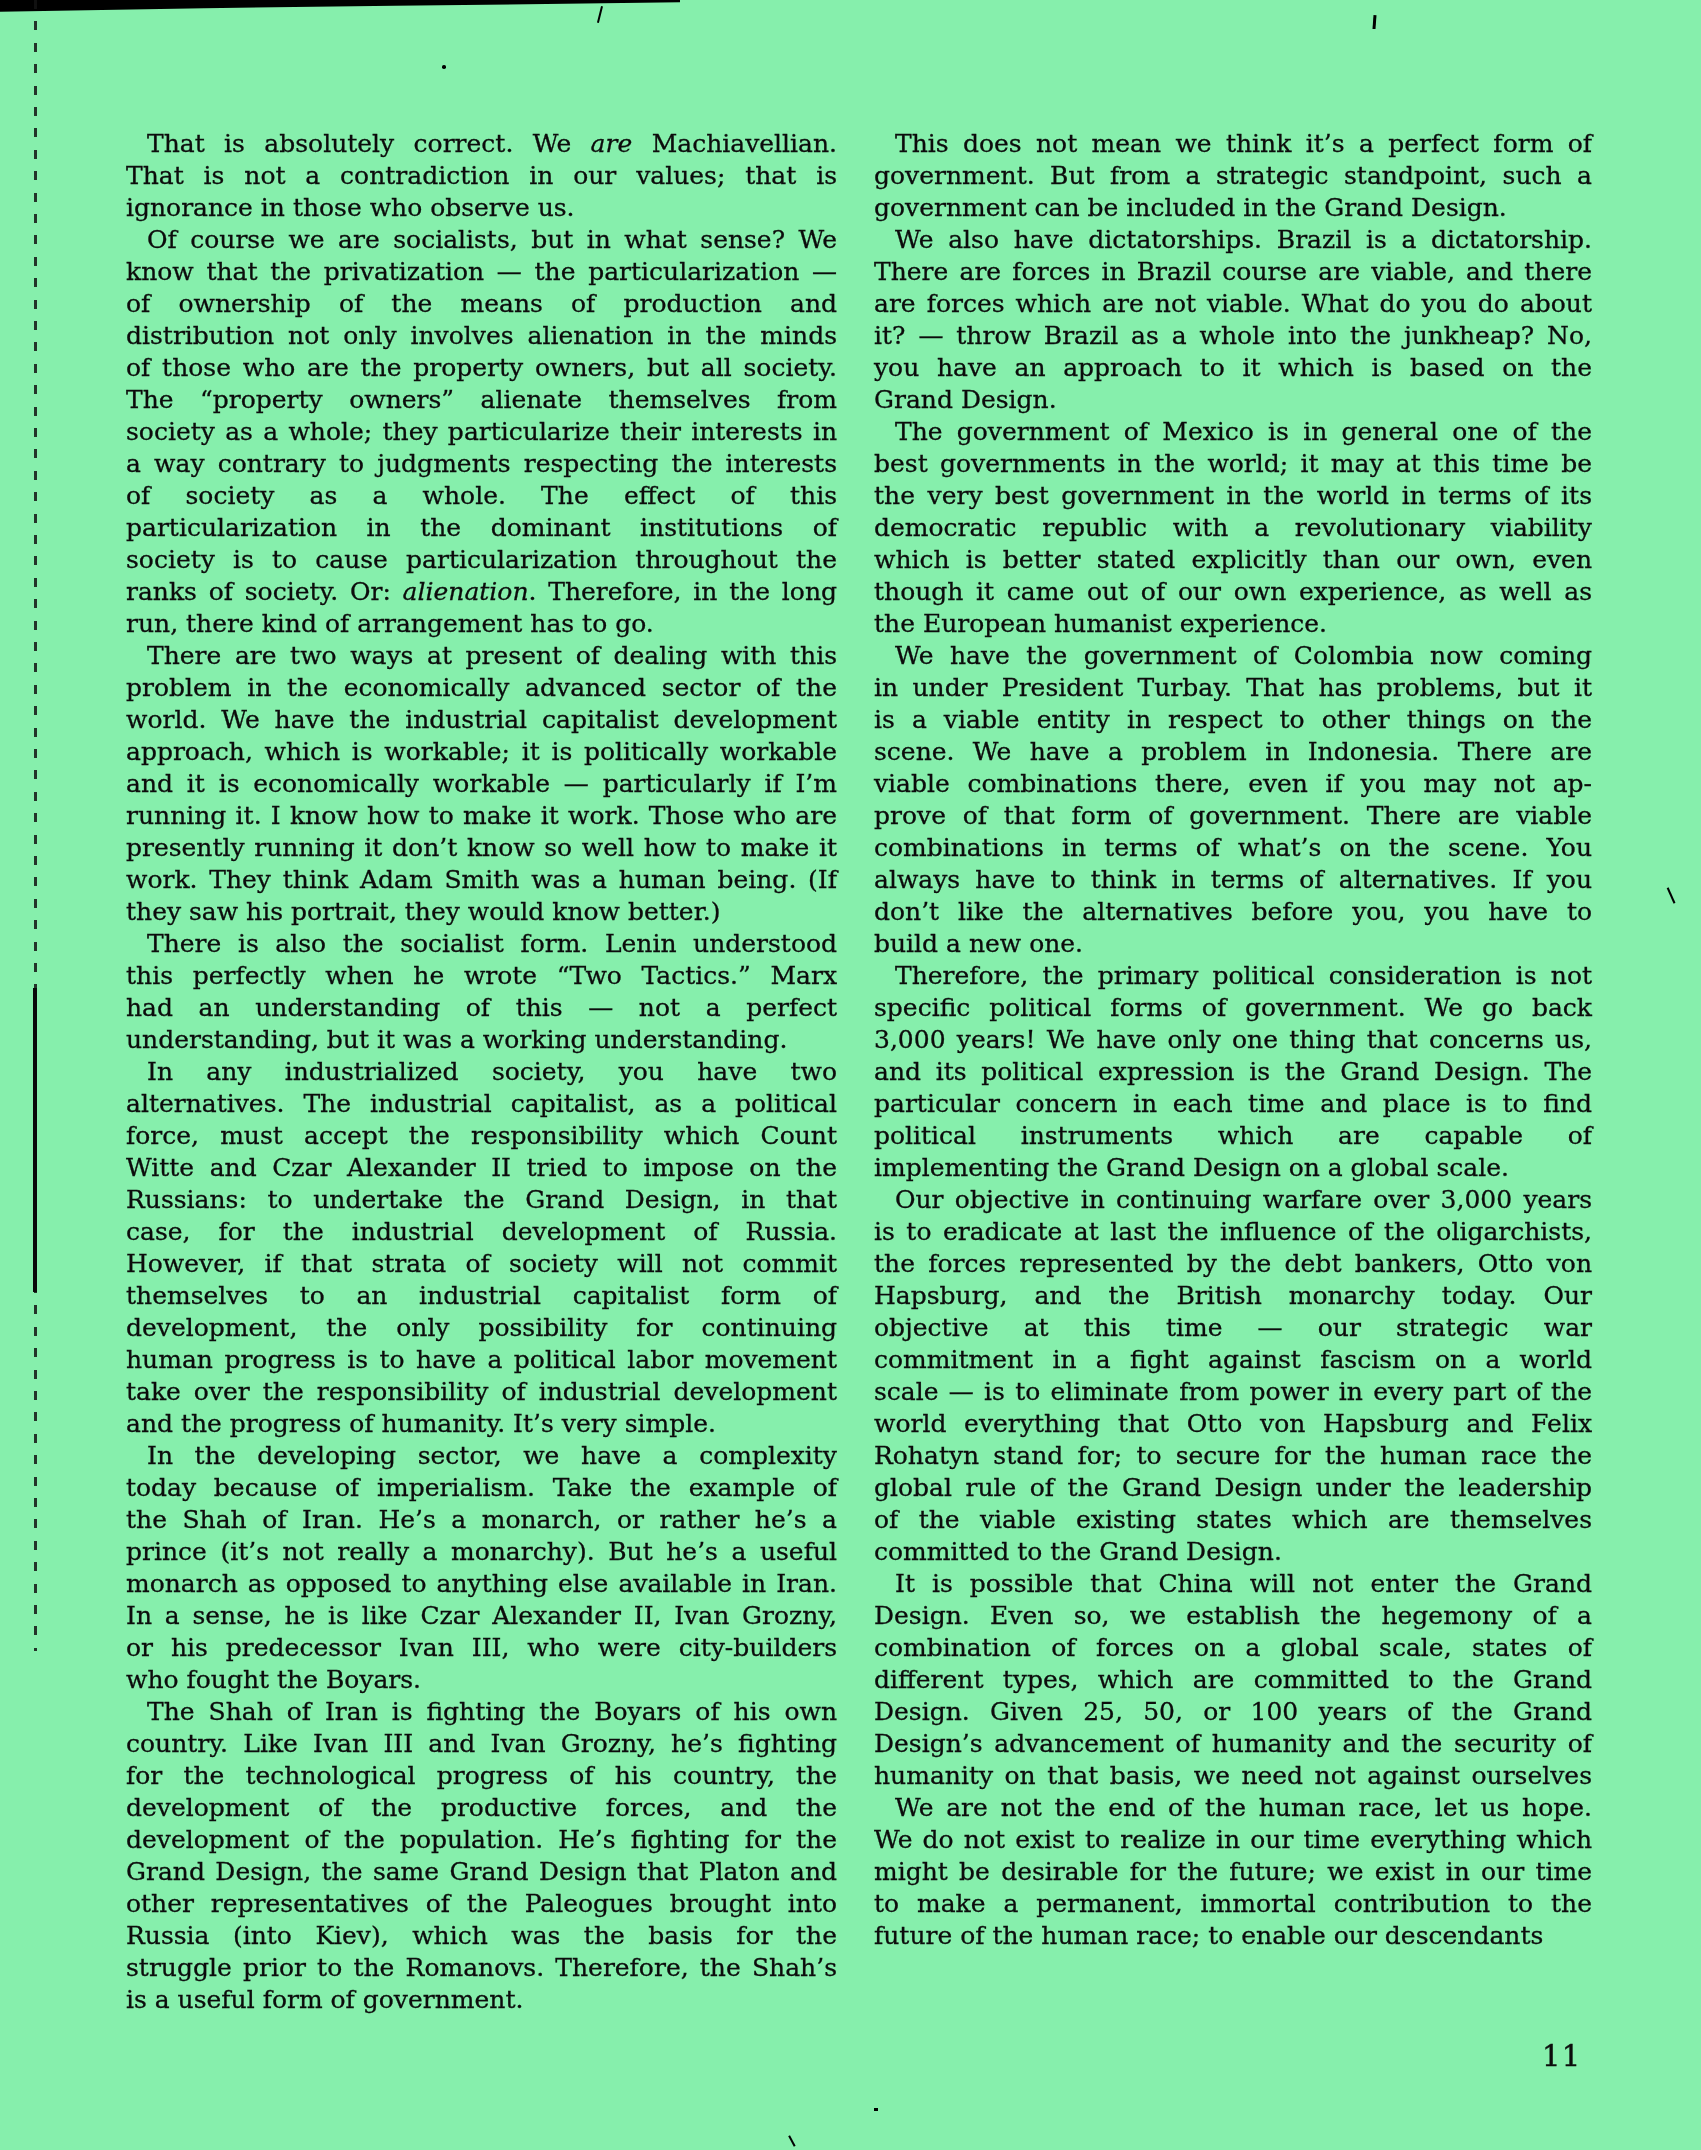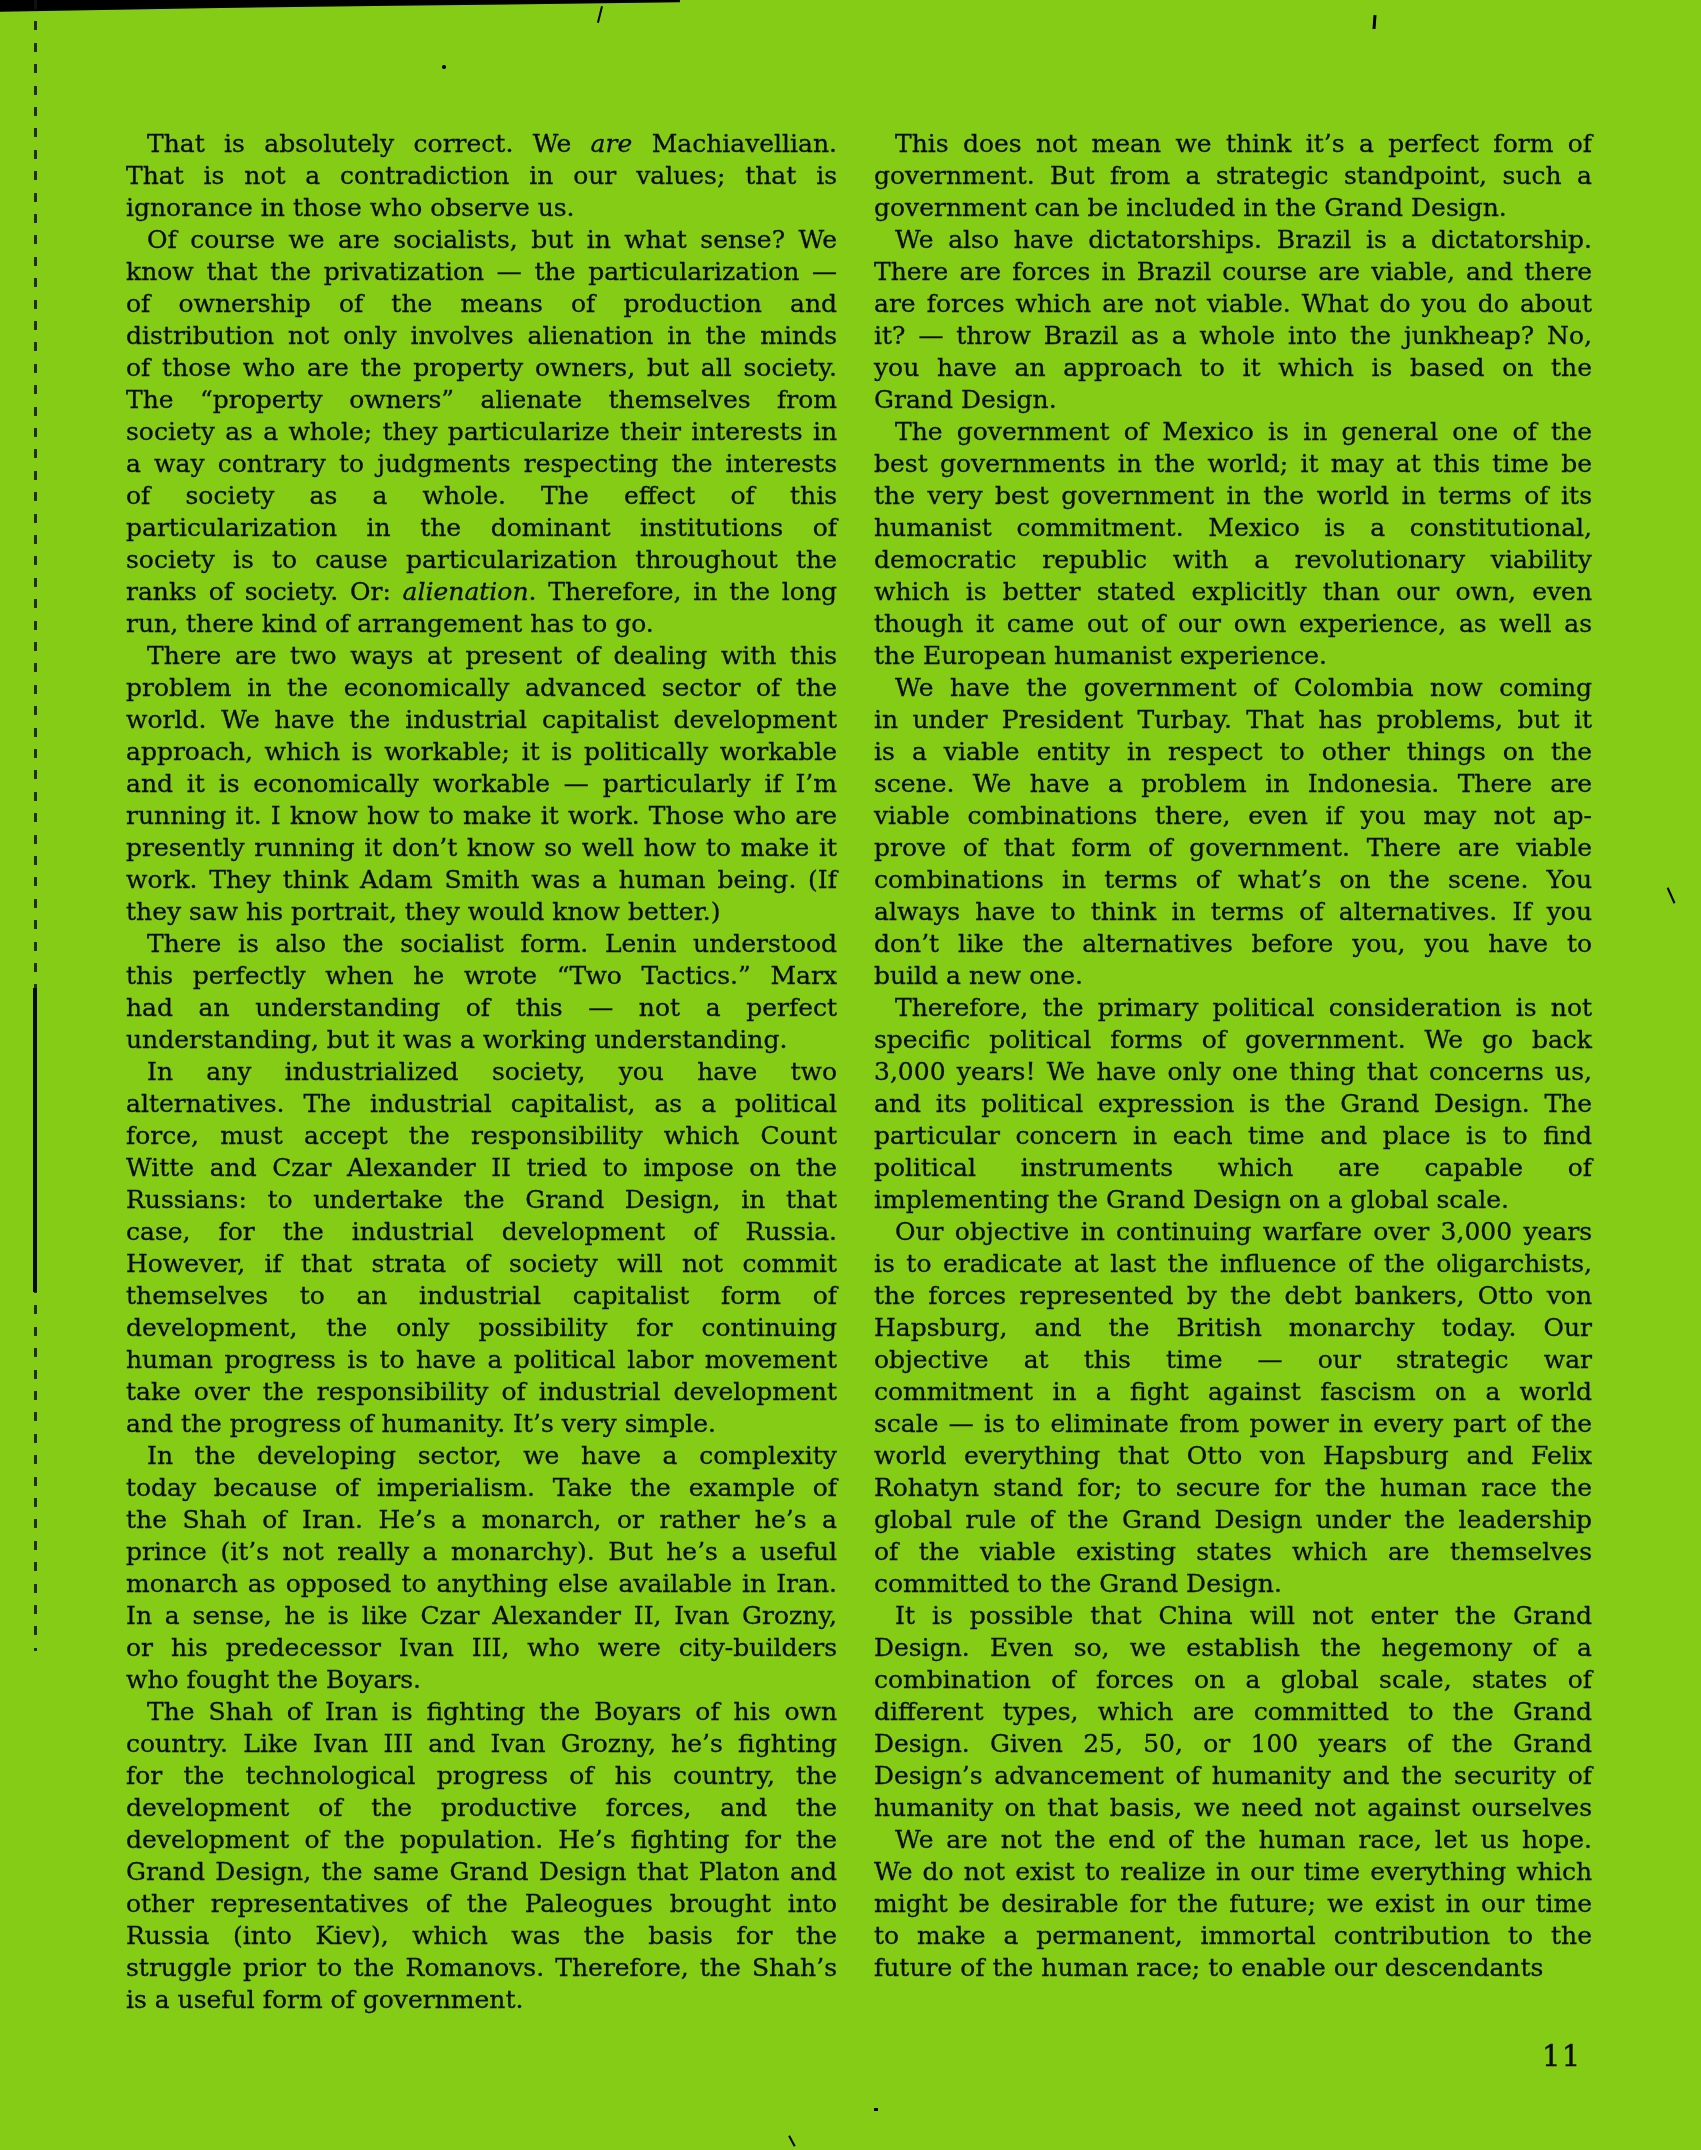--- a/index.html
+++ b/index.html
@@ -1,19 +1,19 @@
 <!DOCTYPE html>
 <html style="font-size:11px"><head>
 <meta charset="utf-8">
 <style>
   html,body{margin:0;padding:0;background:#e8e8e4;}
   .page{
     position:relative;
     width:1701px;height:2151px;
-    background:#84cc16;
+    background:#86efac;
     overflow:hidden;
     font-family:"DejaVu Serif","Liberation Serif",serif;
     color:#0c0c0c;
   }
   .column{
     position:absolute;
     font-size:25px;
     line-height:32px;
     -webkit-text-stroke:0.3px #0c0c0c;
   }
@@ -161,21 +161,20 @@
         <div class="line">There are forces in Brazil course are viable, and there</div>
         <div class="line">are forces which are not viable. What do you do about</div>
         <div class="line">it? — throw Brazil as a whole into the junkheap? No,</div>
         <div class="line">you have an approach to it which is based on the</div>
         <div class="line para-end">Grand Design.</div>
       </div>
       <div class="paragraph">
         <div class="line first">The government of Mexico is in general one of the</div>
         <div class="line">best governments in the world; it may at this time be</div>
         <div class="line">the very best government in the world in terms of its</div>
-        <div class="line">humanist commitment. Mexico is a constitutional,</div>
         <div class="line">democratic republic with a revolutionary viability</div>
         <div class="line">which is better stated explicitly than our own, even</div>
         <div class="line">though it came out of our own experience, as well as</div>
         <div class="line para-end">the European humanist experience.</div>
       </div>
       <div class="paragraph">
         <div class="line first">We have the government of Colombia now coming</div>
         <div class="line">in under President Turbay. That has problems, but it</div>
         <div class="line">is a viable entity in respect to other things on the</div>
         <div class="line">scene. We have a problem in Indonesia. There are</div>

